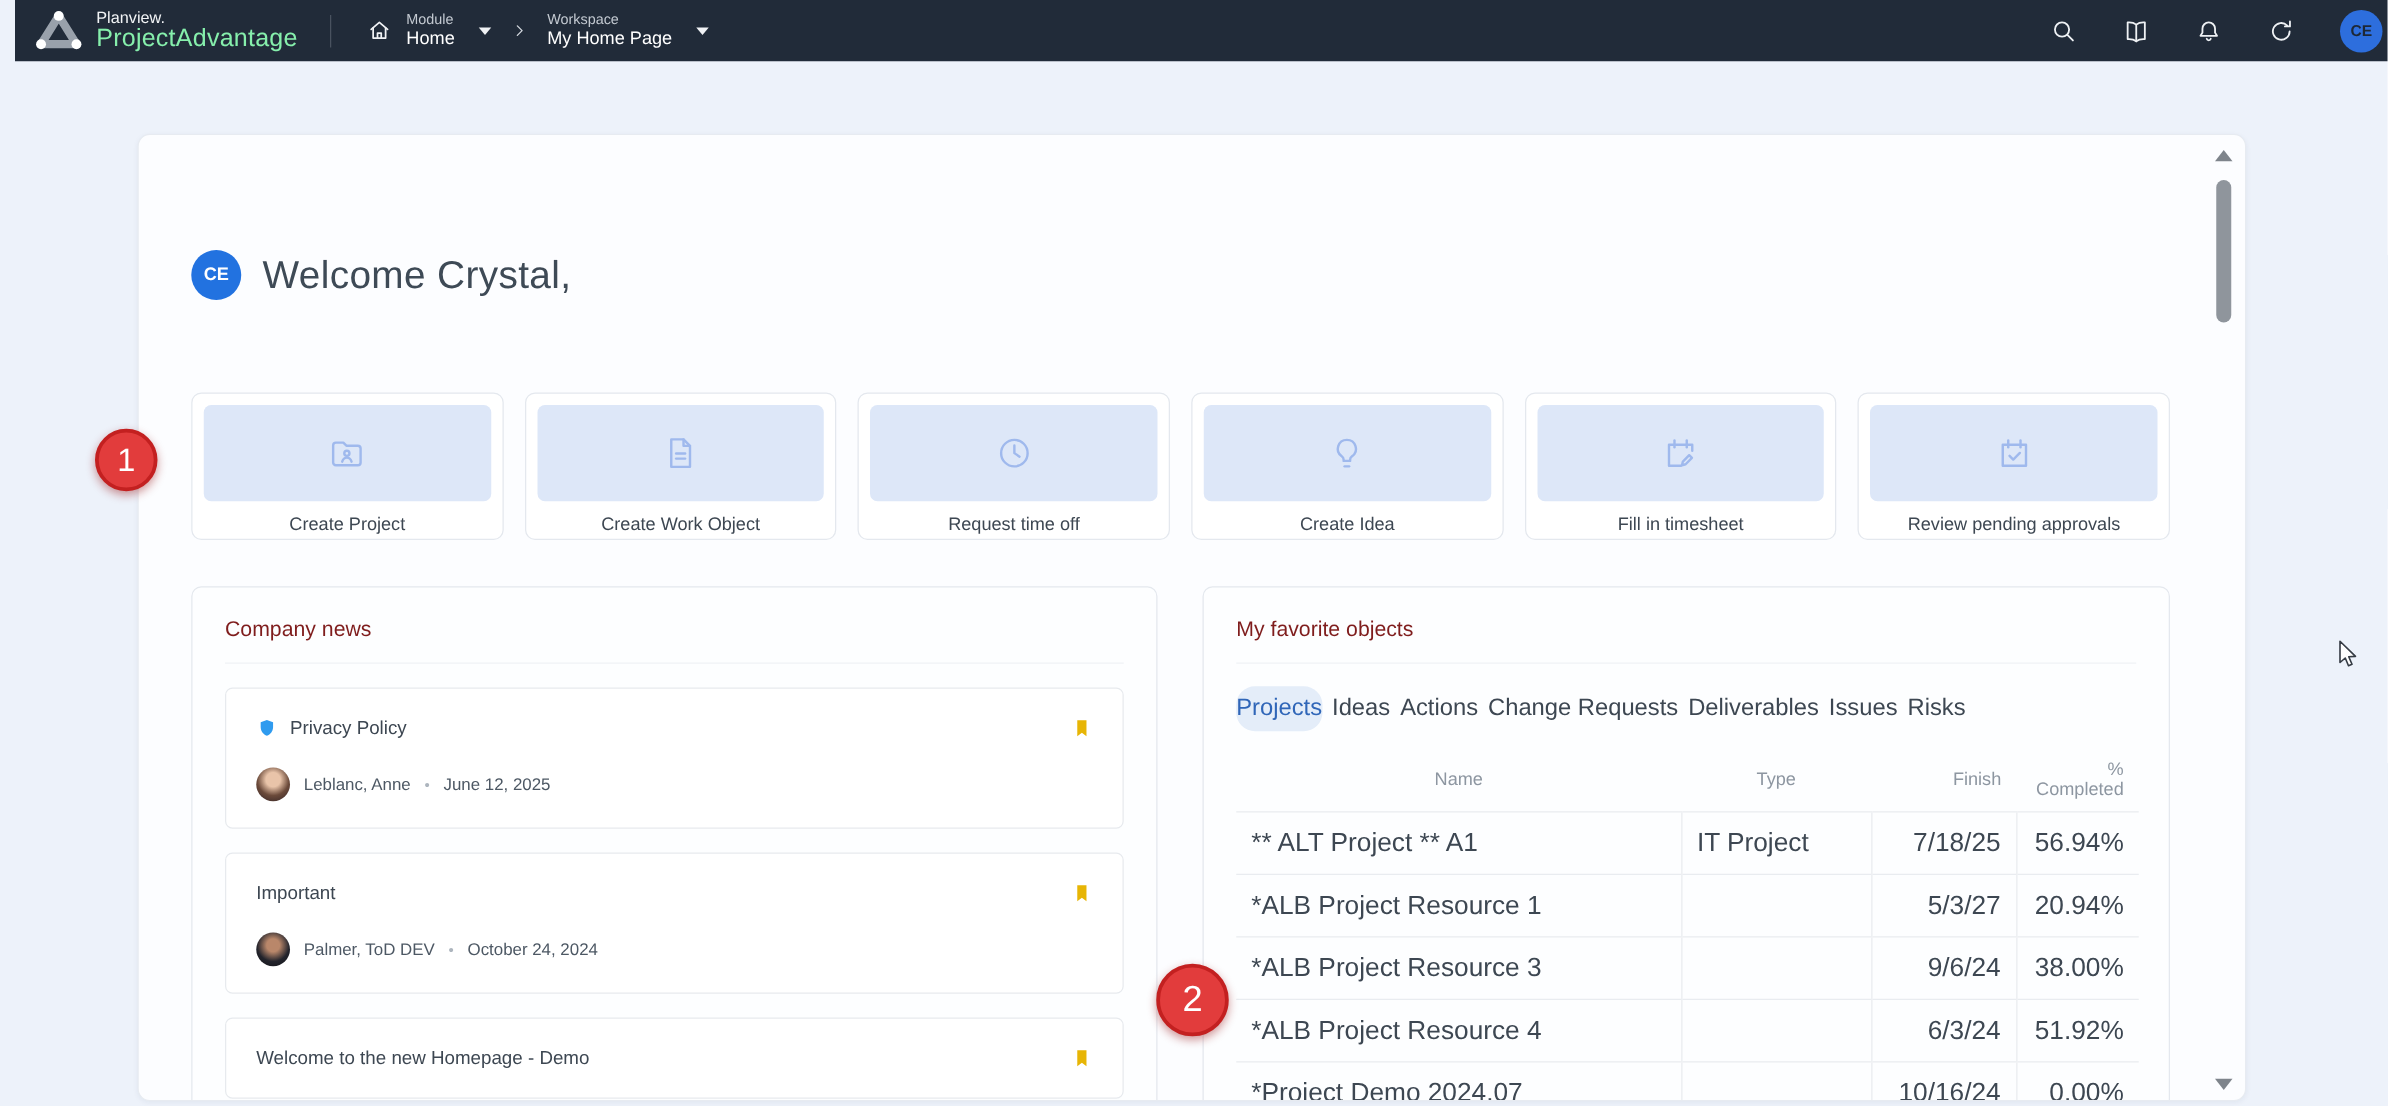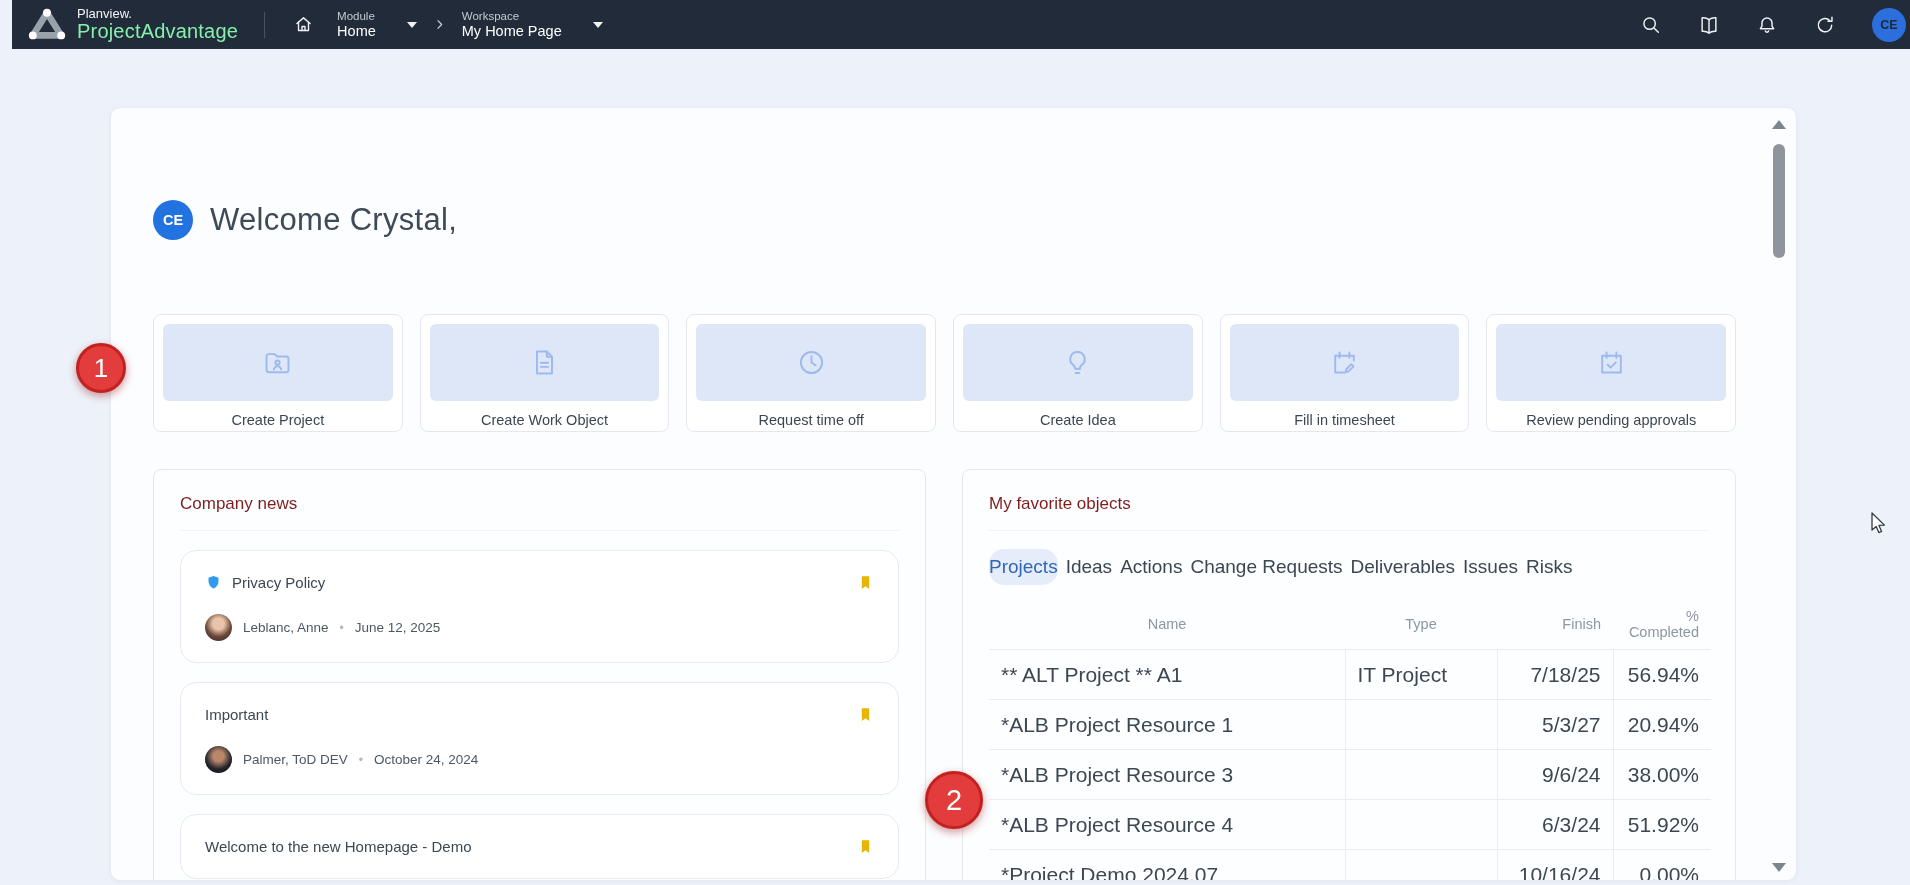--- a/index.html
+++ b/index.html
@@ -9,21 +9,21 @@
   
   .navbar{position:absolute;top:0;left:12px;width:1910px;height:49px;background:#212b39;
     display:flex;align-items:center;justify-content:space-between;padding:0 16px;color:#fff;z-index:20;}
   .nav-left{display:flex;align-items:center;}
   .brand{display:flex;align-items:center;gap:11px;cursor:pointer;}
   .logo-svg{width:38px;height:34px;}
   .brand-text{line-height:1.08;}
   .brand-l1{font-size:13px;color:#f2f4f6;}
   .brand-l2{font-size:20px;color:#86efac;letter-spacing:.2px;}
   .nav-sep{width:1px;height:26px;background:#49525f;margin:0 22px 0 26px;}
-  .crumb{display:flex;align-items:center;gap:23px;cursor:pointer;padding:4px 6px;}
+  .crumb{display:flex;align-items:center;gap:11px;cursor:pointer;padding:4px 6px;}
   .crumb-home svg{width:21px;height:21px;stroke:#f0f2f5;fill:none;stroke-width:1.6;stroke-linecap:round;stroke-linejoin:round;display:block;}
   .crumb-text .lab{display:block;font-size:11.5px;color:#c3c9d1;}
   .crumb-text .val{display:block;font-size:14.5px;color:#fff;margin-top:1px;}
   .caret-down{width:0;height:0;border-left:5.5px solid transparent;border-right:5.5px solid transparent;border-top:6.5px solid #f0f2f5;margin-left:8px;}
   .chev{margin:0 10px;}
   .chev svg{width:13px;height:13px;stroke:#d4d9df;fill:none;stroke-width:2;stroke-linecap:round;stroke-linejoin:round;display:block;}
   .nav-right{display:flex;align-items:center;gap:36px;}
   .nav-icon{display:block;cursor:pointer;}
   .nav-icon svg{width:22px;height:22px;stroke:#eef1f4;fill:none;stroke-width:1.6;stroke-linecap:round;stroke-linejoin:round;display:block;}
   .nav-avatar{width:34px;height:34px;border-radius:50%;background:#2d6edd;color:#1d2836;
@@ -46,21 +46,21 @@
   .qtile{height:77px;background:#dde7f8;border-radius:6px;display:flex;align-items:center;justify-content:center;}
   .qicon svg{width:31px;height:31px;stroke:#9fb9ed;fill:none;stroke-width:1.5;stroke-linecap:round;stroke-linejoin:round;display:block;}
   .qlabel{text-align:center;margin-top:11px;font-size:14.5px;color:#3d4752;}
 
   
   .panels{display:flex;gap:36px;margin-top:37px;align-items:flex-start;}
   .panel{width:774px;background:#fdfeff;border:1px solid #e4e8ee;border-radius:8px;padding:24px 26px;}
   .panel-title{font-size:17px;color:#7f1d1d;padding-bottom:16px;border-bottom:1px solid #f0f2f6;}
 
   
-  .news-card{border:1px solid #e7eaee;border-radius:16px;padding:21px 24px;margin-top:19px;background:#fff;cursor:pointer;}
+  .news-card{border:1px solid #e7eaee;border-radius:6px;padding:21px 24px;margin-top:19px;background:#fff;cursor:pointer;}
   .news-top{display:flex;align-items:center;gap:10px;}
   .news-icon svg{width:17px;height:19px;display:block;}
   .news-title{font-size:15px;color:#3d4752;}
   .bookmark{margin-left:auto;cursor:pointer;}
   .bookmark svg{width:17px;height:21px;display:block;}
   .news-meta{display:flex;align-items:center;gap:11px;margin-top:21px;}
   .news-avatar{width:27px;height:27px;border-radius:50%;flex:0 0 auto;}
   .av-0{background:radial-gradient(circle at 50% 36%,#e9c4a9 0 26%,#6b4a3a 58%,#2e2024 100%);}
   .av-1{background:radial-gradient(circle at 50% 38%,#b9876a 0 24%,#23242c 60%,#101014 100%);}
   .news-author,.news-date{font-size:13.5px;color:#4d5864;}

